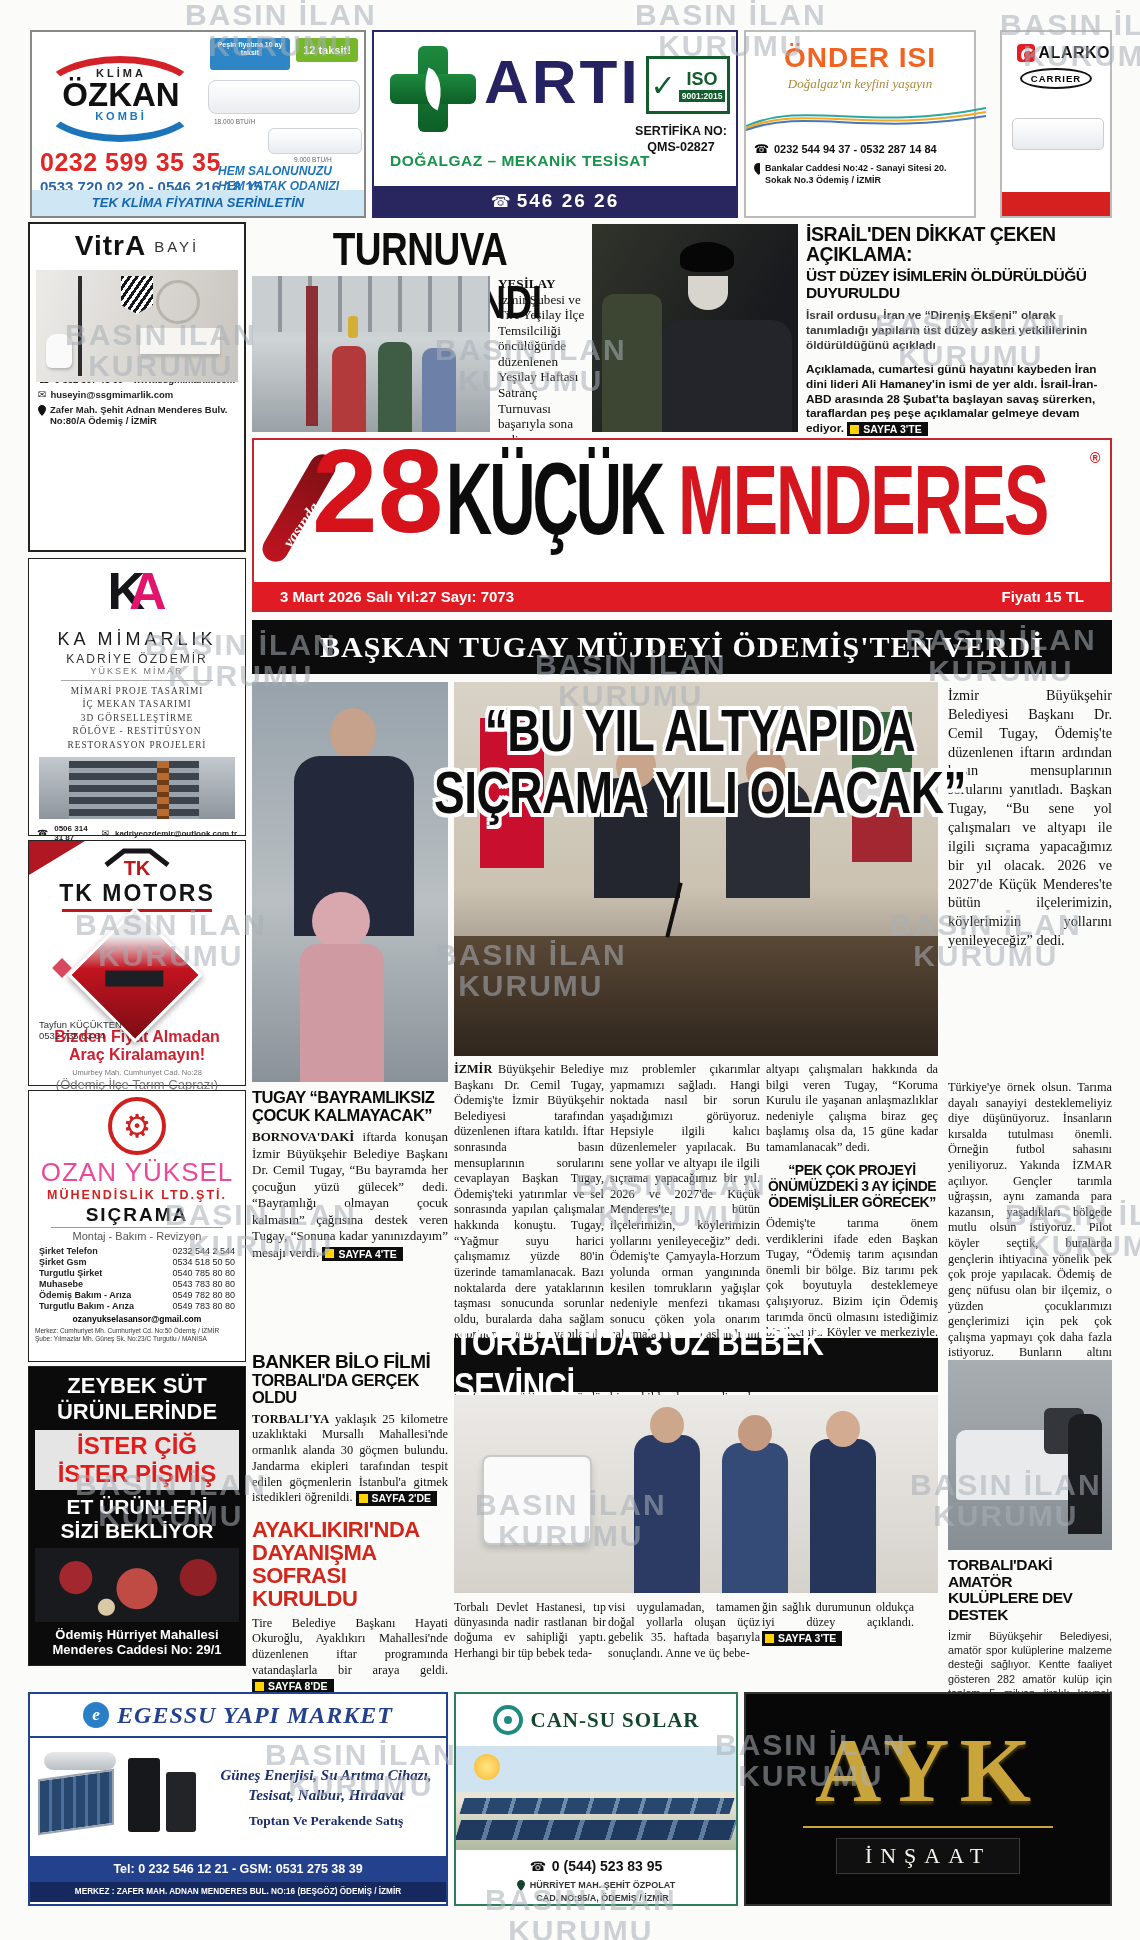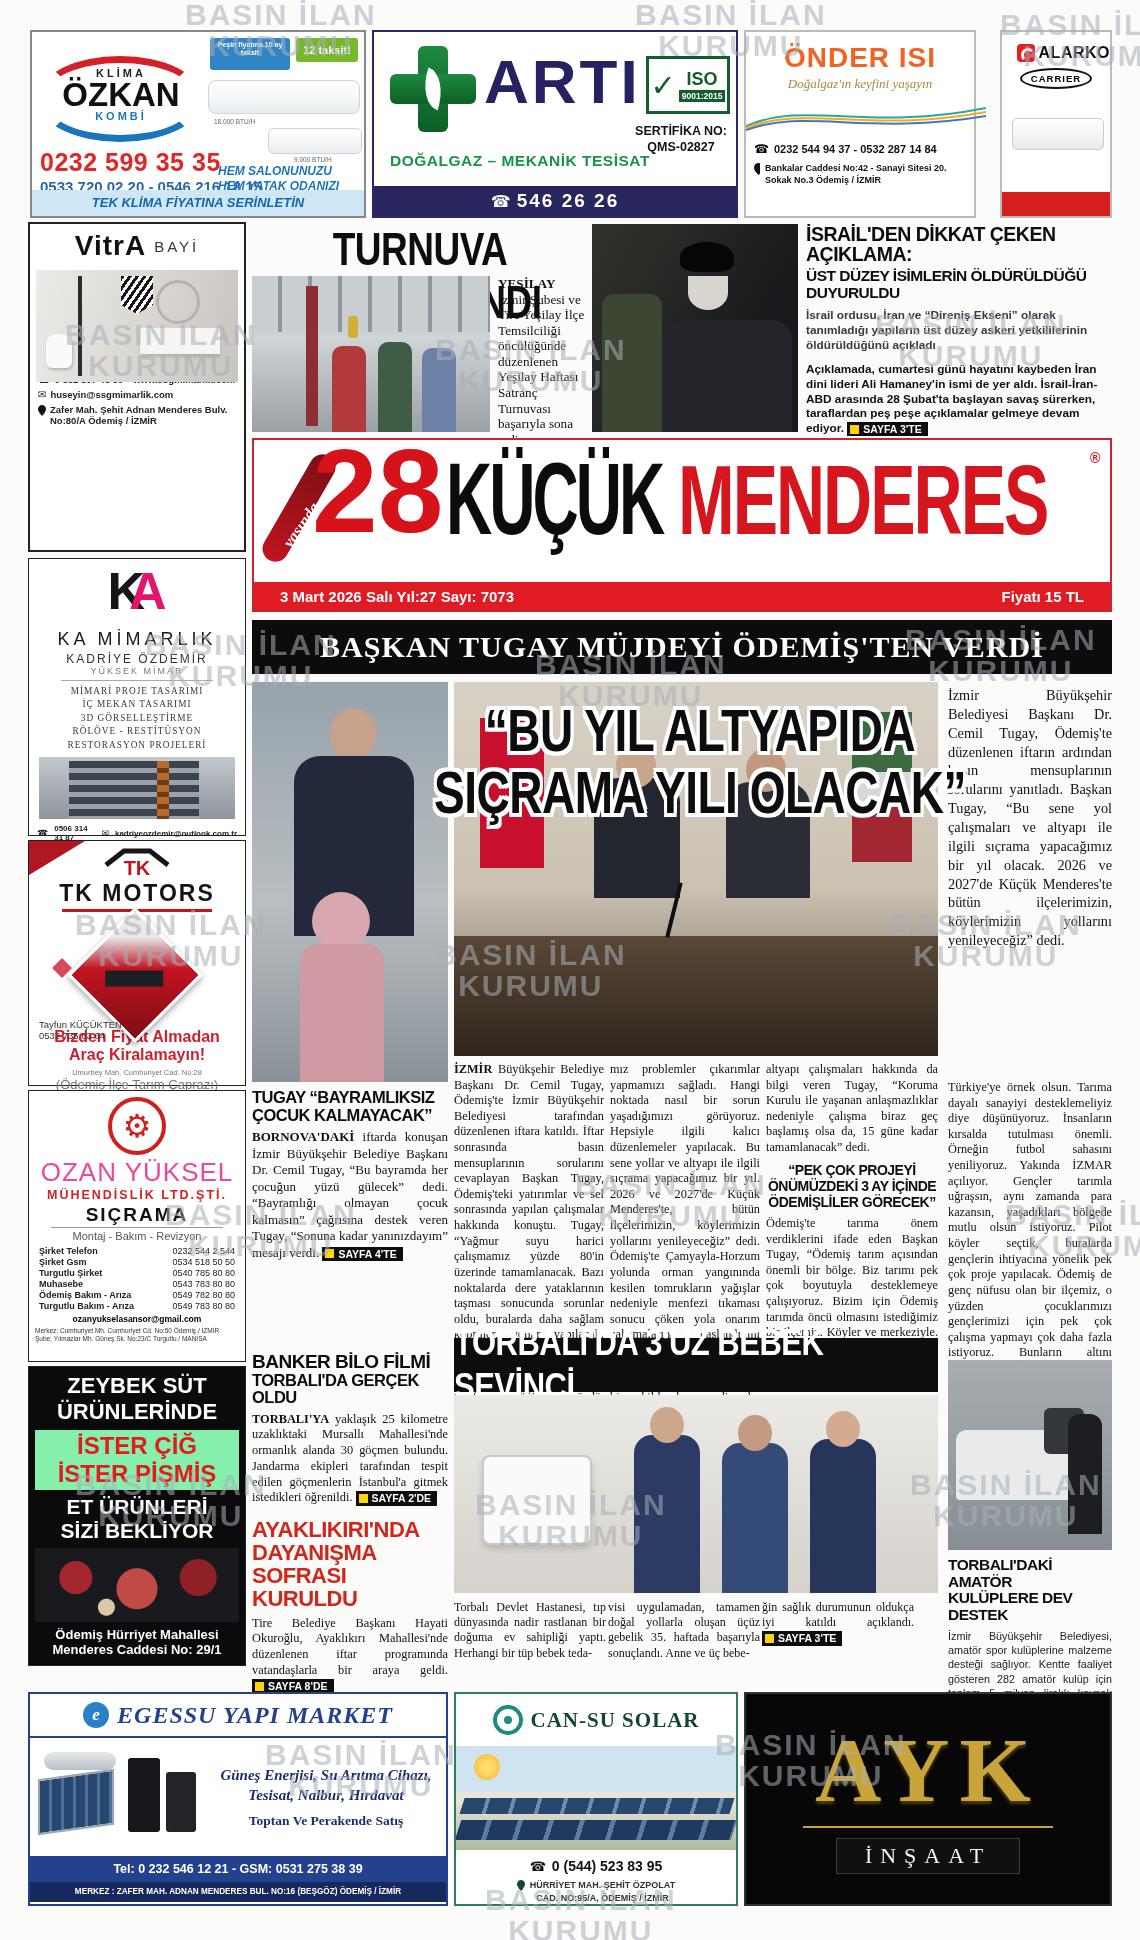--- a/index.html
+++ b/index.html
@@ -237,21 +237,21 @@
         <span>0549 783 80 80</span>
       </div>
     <div class="ctr" style="font-size:8.5px;font-weight:bold;margin-top:3px">ozanyukselasansor@gmail.com</div>
     <div style="font-size:6.5px;color:#333;margin:3px 6px 0">Merkez: Cumhuriyet Mh. Cumhuriyet Cd. No:50 Ödemiş / İZMİR</div>
     <div style="font-size:6.5px;color:#333;margin:1px 6px 0">Şube: Yılmazlar Mh. Güneş Sk. No:23/C Turgutlu / MANİSA</div>
   </div>
 
   <div class="adbox ctr" style="left:28px;top:1366px;width:218px;height:300px;background:#0b0b0b;border-width:1.5px;color:#fff">
     <div style="font-size:22px;font-weight:bold;margin-top:6px">ZEYBEK SÜT</div>
     <div style="font-size:22px;font-weight:bold">ÜRÜNLERİNDE</div>
-    <div style="background:#86efac;margin:5px 6px;padding:2px 0">
+    <div style="background:#e5e5e5;margin:5px 6px;padding:2px 0">
       <div style="font-size:24px;font-weight:bold;color:#e21b1b">İSTER ÇİĞ</div>
       <div style="font-size:24px;font-weight:bold;color:#e21b1b">İSTER PİŞMİŞ</div>
     </div>
     <div style="font-size:21px;font-weight:bold">ET ÜRÜNLERİ</div>
     <div style="font-size:21px;font-weight:bold">SİZİ BEKLİYOR</div>
     <div class="photo" style="position:relative;height:74px;margin:5px 6px;background:radial-gradient(circle at 20% 40%,#a3272e 0 16px,transparent 17px),radial-gradient(circle at 50% 55%,#c04a44 0 20px,transparent 21px),radial-gradient(circle at 80% 40%,#8e2026 0 18px,transparent 19px),radial-gradient(circle at 35% 80%,#d9c9a8 0 8px,transparent 9px),#191a1e"></div>
     <div style="font-size:13px;font-weight:bold">Ödemiş Hürriyet Mahallesi</div>
     <div style="font-size:13px;font-weight:bold">Menderes Caddesi No: 29/1</div>
   </div>
 
@@ -394,21 +394,21 @@
       <div class="abs" style="left:196px;top:12px;width:34px;height:36px;background:#cda78c;border-radius:50%"></div>
       <div class="abs" style="left:268px;top:48px;width:66px;height:150px;background:#344a77;border-radius:18px 18px 0 0"></div>
       <div class="abs" style="left:284px;top:20px;width:34px;height:36px;background:#c49a80;border-radius:50%"></div>
       <div class="abs" style="left:356px;top:44px;width:66px;height:154px;background:#26355a;border-radius:18px 18px 0 0"></div>
       <div class="abs" style="left:372px;top:16px;width:34px;height:36px;background:#d2ab90;border-radius:50%"></div>
     </div>
     <div style="display:flex;gap:2px;margin-top:7px">
       <div class="serif just" style="width:152px;font-size:12px;line-height:1.27;color:#111">Torbalı Devlet Hastanesi, tıp dünyasında nadir rastlanan bir doğuma ev sahipliği yaptı. Herhangi bir tüp bebek teda-</div>
       <div class="serif just" style="width:152px;font-size:12px;line-height:1.27;color:#111">visi uygulamadan, tamamen doğal yollarla oluşan üçüz gebelik 35. haftada başarıyla sonuçlandı. Anne ve üç bebe-</div>
       <div class="serif just" style="width:152px;font-size:12px;line-height:1.27;color:#111">
-        <span>ğin sağlık durumunun oldukça iyi katıldı açıklandı.</span>
+        <span>ğin sağlık durumunun oldukça iyi düzey açıklandı.</span>
         <span class="pageref">
             <i class="ysq"></i>
             <span>SAYFA 3'TE</span>
           </span>
       </div>
     </div>
   </div>
 
   <div class="abs" style="left:948px;top:1360px;width:164px">
     <div class="photo" style="position:relative;height:190px;background:linear-gradient(#a7adb1,#888f94)">

